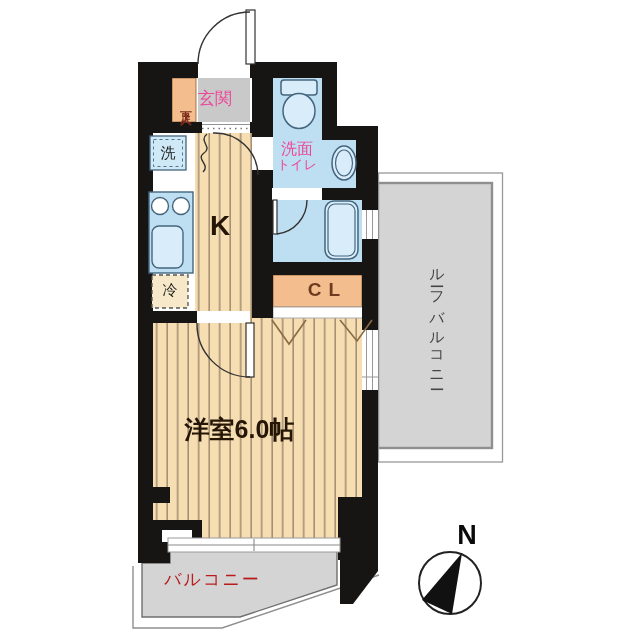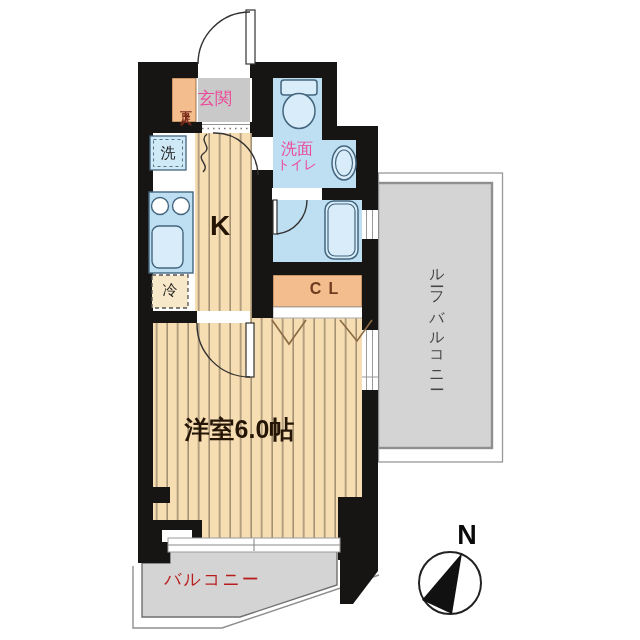--- a/index.html
+++ b/index.html
@@ -10,21 +10,21 @@
        white-space:nowrap;}
   .lbl-entrance{left:198px;top:90px;width:32px;font-size:17px;color:#ec4899;font-family:Liberation Serif, serif;}
   .lbl-shoe{left:173px;top:80px;width:19px;height:46px;writing-mode:vertical-rl;
             font-size:11.5px;color:var(--shoe-label-red);letter-spacing:1px;font-weight:600;}
   .lbl-washer{left:150px;top:145px;width:36px;font-size:15px;color:#1b1b1b;}
   .lbl-kitchen{left:198px;top:211px;width:44px;font-size:28px;font-weight:bold;}
   .lbl-fridge{left:152px;top:282px;width:36px;font-size:15px;color:#1b1b1b;}
   .lbl-washroom{left:268px;top:134px;width:58px;color:#ec4899;margin-top:6px;}
   .lbl-washroom .l1{font-size:16px;}
   .lbl-washroom .l2{font-size:13px;text-align:center;}
-  .lbl-closet{left:273px;top:280px;width:89px;font-size:16px;font-weight:bold;
+  .lbl-closet{left:273px;top:280px;width:89px;font-size:19px;font-weight:bold;
               letter-spacing:7px;color:var(--closet-label-brown);padding-left:20px;box-sizing:border-box;}
   .lbl-room{left:128px;top:416px;width:223px;font-size:25px;font-weight:600;}
   .lbl-balcony{left:160px;top:571px;width:105px;font-size:17px;color:#b91c1c;letter-spacing:2px;}
   .lbl-roof{left:427px;top:241px;width:18px;height:160px;writing-mode:vertical-rl;
             font-size:15px;color:#454545;letter-spacing:3px;}
   .lbl-north{left:452px;top:521px;width:30px;font-size:27px;font-weight:bold;color:#0a0a0a;}
   .wall{fill:var(--wall);}
   .open{fill:#ffffff;}
   .fix{fill:var(--fixture-blue);stroke:var(--fixture-stroke);stroke-width:1.5;}
   .fixline{fill:none;stroke:var(--fixture-stroke);stroke-width:1.2;}

